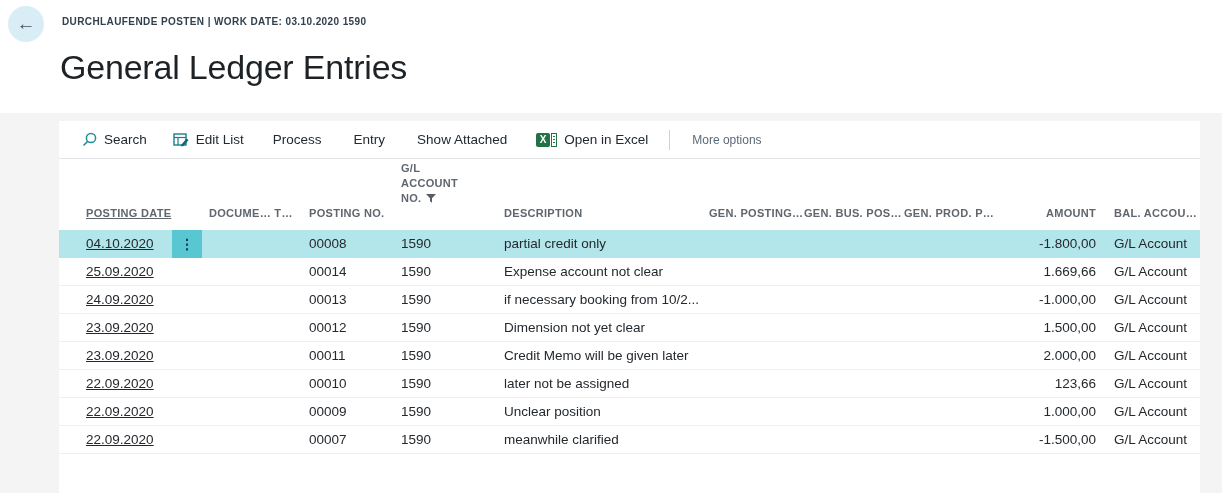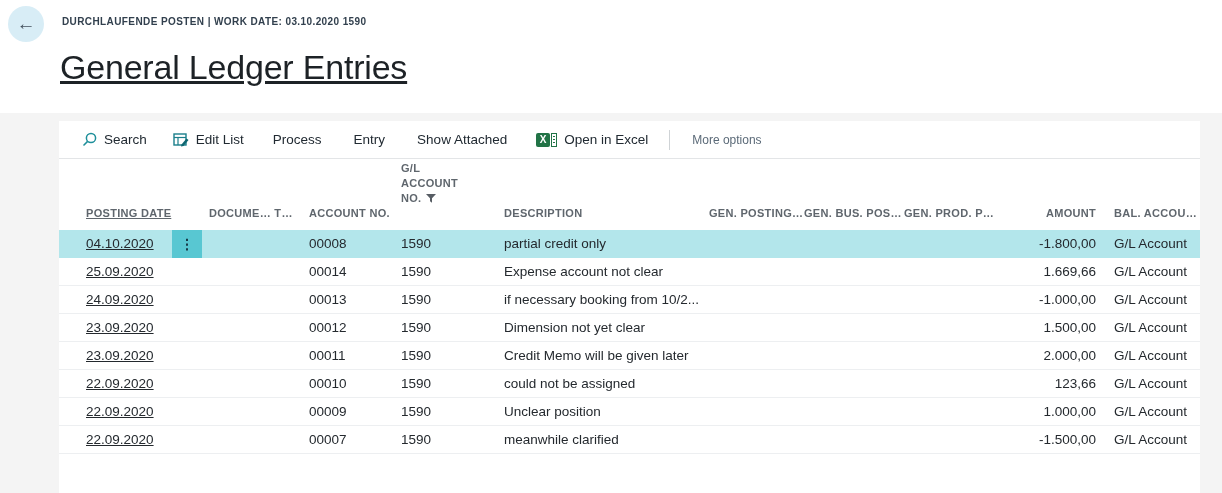--- a/index.html
+++ b/index.html
@@ -8,21 +8,21 @@
 
   
   .tophdr { position:absolute; left:0; top:0; width:1222px; height:113px; background:#fff; }
   .backbtn { position:absolute; left:8px; top:6px; width:36px; height:36px; border-radius:50%;
              background:#d8edf6; border:none; display:flex; align-items:center; justify-content:center;
              cursor:pointer; }
   .backbtn span { font-size:19px; color:#42505c; line-height:1; margin-top:-2px; }
   .breadcrumb { position:absolute; left:62px; top:16px; font-size:10px; font-weight:bold;
                 color:#32404e; letter-spacing:.4px; cursor:pointer; }
   .pagetitle { position:absolute; left:60px; top:48px; font-size:34px; font-weight:300;
-               color:#1d2226; letter-spacing:-.2px;text-decoration:underline; }
+               color:#1d2226; letter-spacing:-.2px; }
 
   
   .panel { position:absolute; left:0; top:113px; width:1222px; height:380px; background:#f4f4f4; }
   .card  { position:absolute; left:59px; top:8px; width:1141px; height:380px; background:#fff; }
 
   
   .toolbar { height:38px; display:flex; align-items:center; padding-left:10px;
              border-bottom:1px solid #e3e5e7; }
   .tb-item { display:flex; align-items:center; gap:7px; padding:0 13px; height:100%;
              font-size:13.5px; color:#212a32; cursor:pointer; white-space:nowrap; }
@@ -121,21 +121,21 @@
         <div class="tb-divider"></div>
         <div class="tb-more">More options</div>
       </div>
 
       <div class="thead">
         <div class="th td c-date">POSTING
 DATE</div>
         <div class="c-menu"></div>
         <div class="th td c-doctype">DOCUME…
 TYPE</div>
-        <div class="th td c-docno">ACCOUNT
+        <div class="th td c-docno">POSTING
 NO.</div>
         <div class="th c-glacct">
           <span>G/L
 ACCOUNT</span>
           <span class="filter-line">
             <span>NO.</span>
             <svg width="10" height="9" viewBox="0 0 10 9">
               <path d="M0 0 H10 L6 4.2 V8.8 L4 7.2 V4.2 Z" fill="#575d64"></path>
             </svg>
           </span>
@@ -235,21 +235,21 @@
     <div class="td c-bal">G/L Account</div>
   </div>
           <div class="tr">
     <div class="td c-date">22.09.2020</div>
     <div class="c-menu">
       
     </div>
     <div class="td c-doctype"></div>
     <div class="td c-docno">00010</div>
     <div class="td c-glacct">1590</div>
-    <div class="td c-desc">could not be assigned</div>
+    <div class="td c-desc">later not be assigned</div>
     <div class="td c-gpt"></div>
     <div class="td c-gbpg"></div>
     <div class="td c-gppg"></div>
     <div class="td c-amount">123,66</div>
     <div class="td c-bal">G/L Account</div>
   </div>
           <div class="tr">
     <div class="td c-date">22.09.2020</div>
     <div class="c-menu">
       

